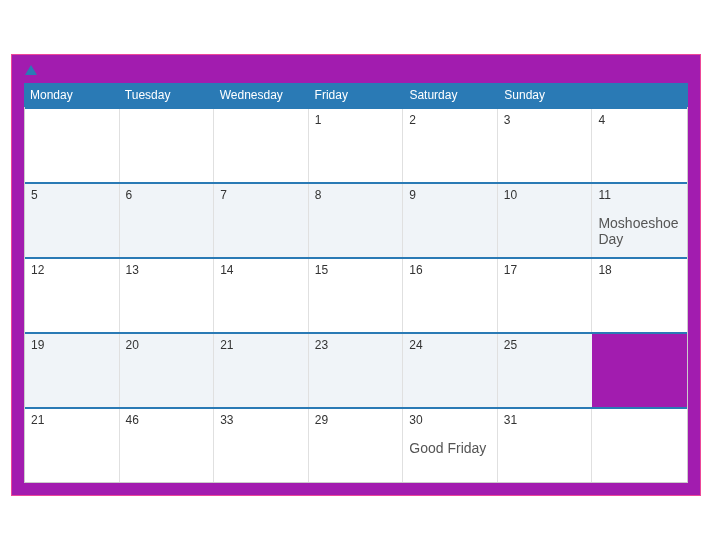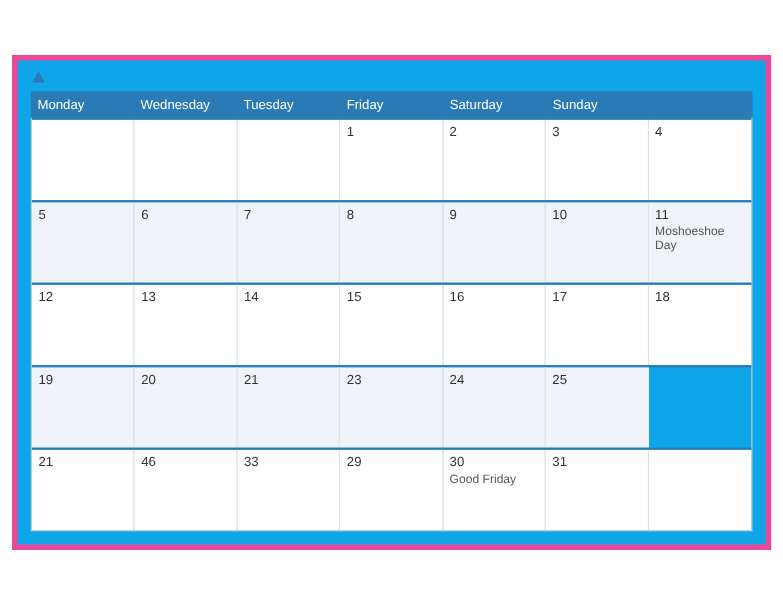--- a/index.html
+++ b/index.html
@@ -7,22 +7,22 @@
       width: 712px;
       height: 550px;
       background: #fff;
       font-family: Arial, sans-serif;
       display: flex;
       align-items: center;
       justify-content: center;
     }
     .calendar-wrapper {
       width: 690px;
-      background: #0ea5e9;
-      border: 5px solid #ec4899;
+      background: #a21caf;
+      border: 1px solid #ec4899;
       padding: 10px 12px 12px;
     }
     .header {
       display: flex;
       align-items: center;
       justify-content: space-between;
       margin-bottom: 8px;
     }
     .logo {
       display: flex;
@@ -97,44 +97,44 @@
     }
     .day-cell.alt-bg {
       background: #f0f4f8;
     }
     .day-number {
       font-size: 12px;
       color: #333;
       display: block;
     }
     .holiday-text {
-      font-size: 11px;
+      font-size: 14px;
       color: #555;
-      margin-top: 3px;
+      margin-top: 13px;
       display: block;
     }
   </style>
 </head>
 <body>
 
 <div class="calendar-wrapper">
   <div class="header">
     <div class="logo">
       <span class="logo-general"></span>
       <span class="logo-triangle"></span>
       <span class="logo-blue"></span>
     </div>
     <div class="calendar-title"></div>
     <div class="country-label"></div>
   </div>
 
   <div class="day-headers">
   <div class="day-header">Monday</div>
+      <div class="day-header">Tuesday</div>
       <div class="day-header">Wednesday</div>
-      <div class="day-header">Tuesday</div>
       <div class="day-header">Friday</div>
       <div class="day-header">Saturday</div>
       <div class="day-header">Sunday</div>
     </div>
 
   <div class="calendar-grid">
   <div class="week-row">
         <div class="day-cell"></div>
         <div class="day-cell"></div>
         <div class="day-cell"></div>

